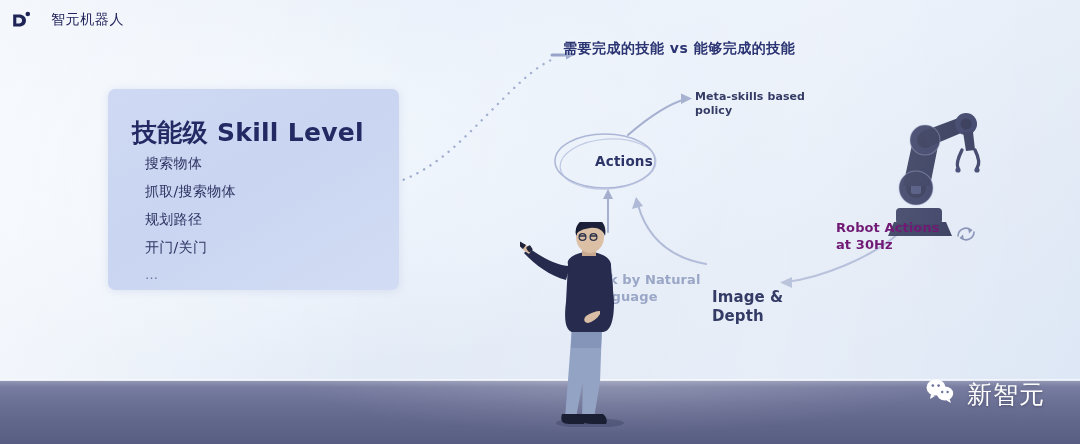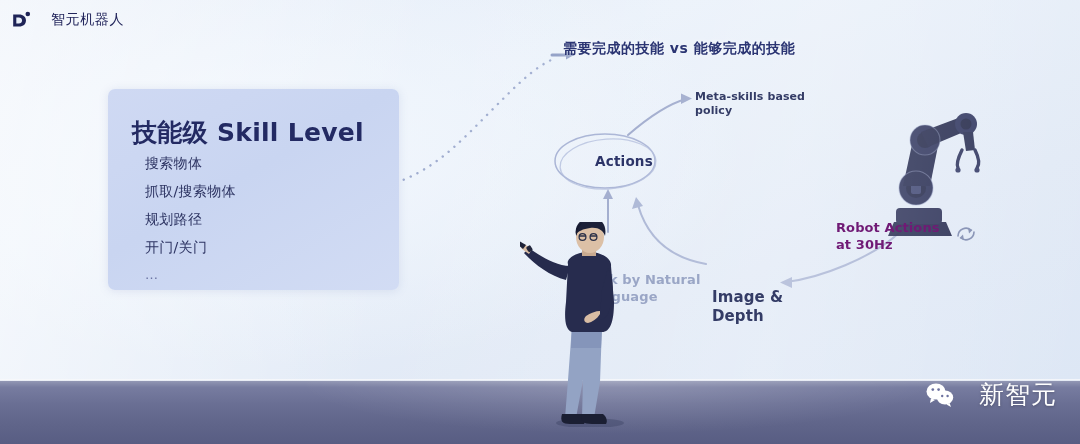--- a/index.html
+++ b/index.html
@@ -88,21 +88,21 @@
   .workgpt-label{
     position:absolute;left:578px;top:153px;width:92px;text-align:center;
     font-size:13.5px;font-weight:700;color:#2c3468;letter-spacing:.2px;
     font-family:"DejaVu Sans","Liberation Sans",sans-serif;
   }
 
   
   .presenter{position:absolute;left:520px;top:222px;width:130px;height:205px;}
 
   
-  .watermark{position:absolute;left:925px;top:378px;display:flex;align-items:center;gap:24px;}
+  .watermark{position:absolute;left:925px;top:378px;display:flex;gap:12px;}
   .wm-text{
     font-size:25px;color:#ffffff;letter-spacing:1px;
     font-family:"DejaVu Sans","Liberation Sans",sans-serif;
     text-shadow:0 1px 3px rgba(0,0,0,.25);
   }
 
   svg{display:block;}
   .layer{position:absolute;left:0;top:0;width:1080px;height:444px;pointer-events:none;}
 </style>
 </head>

